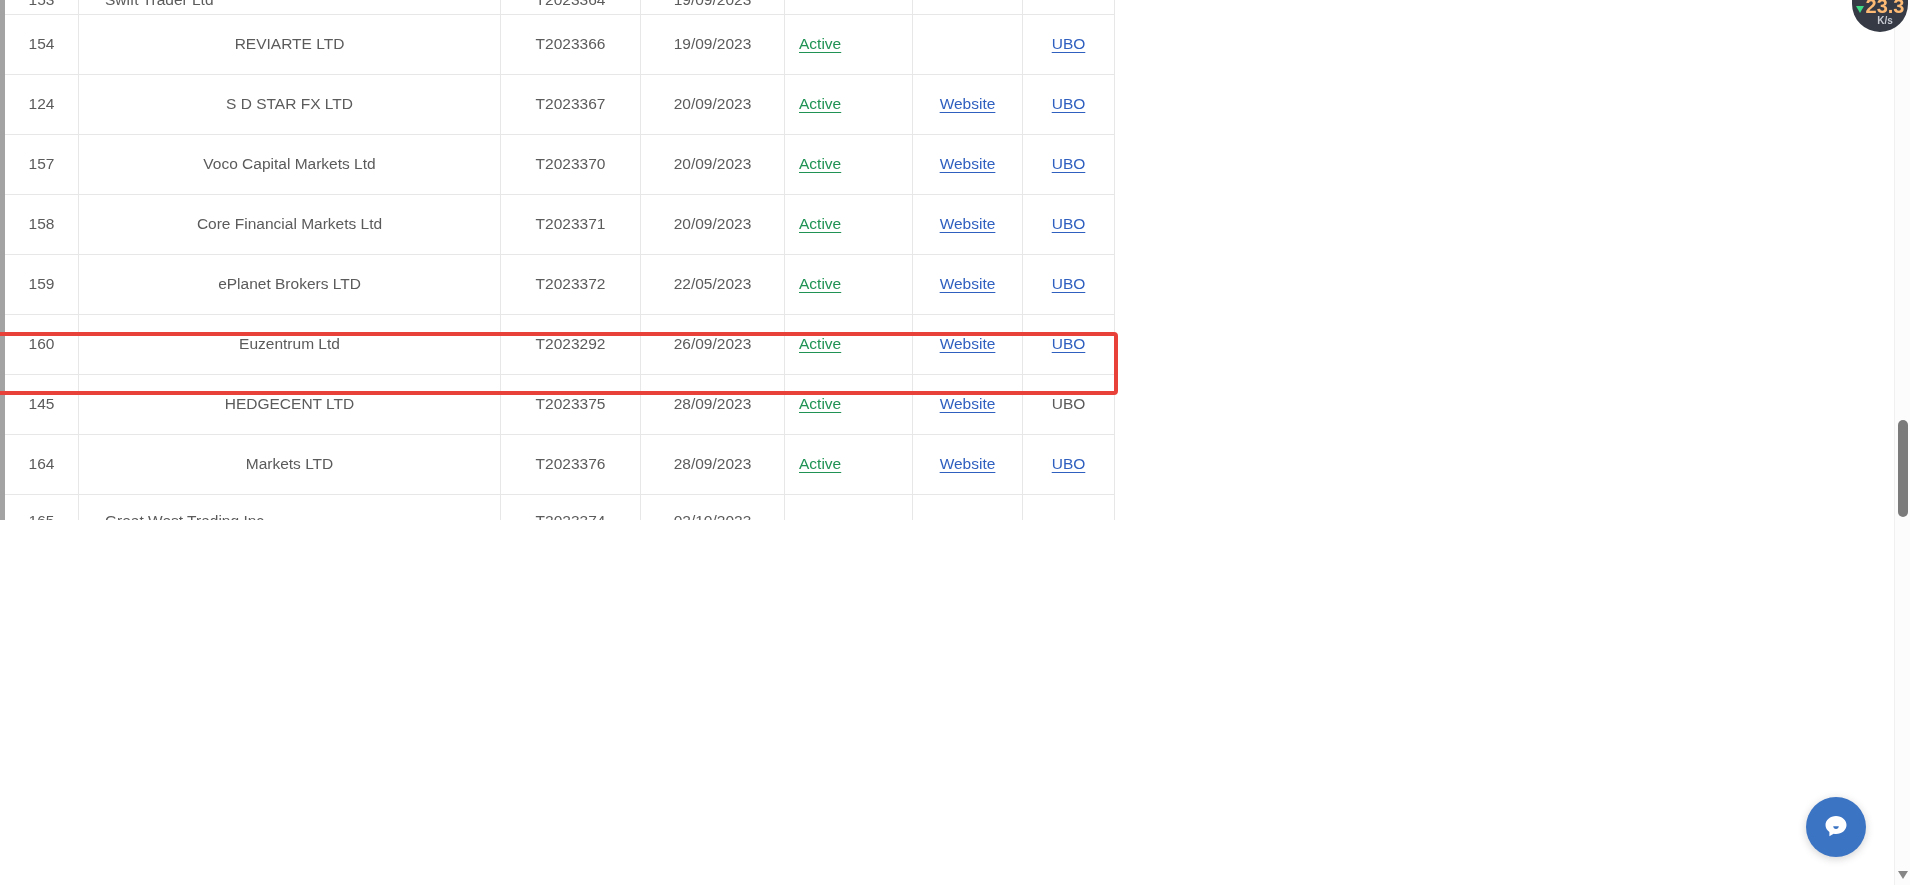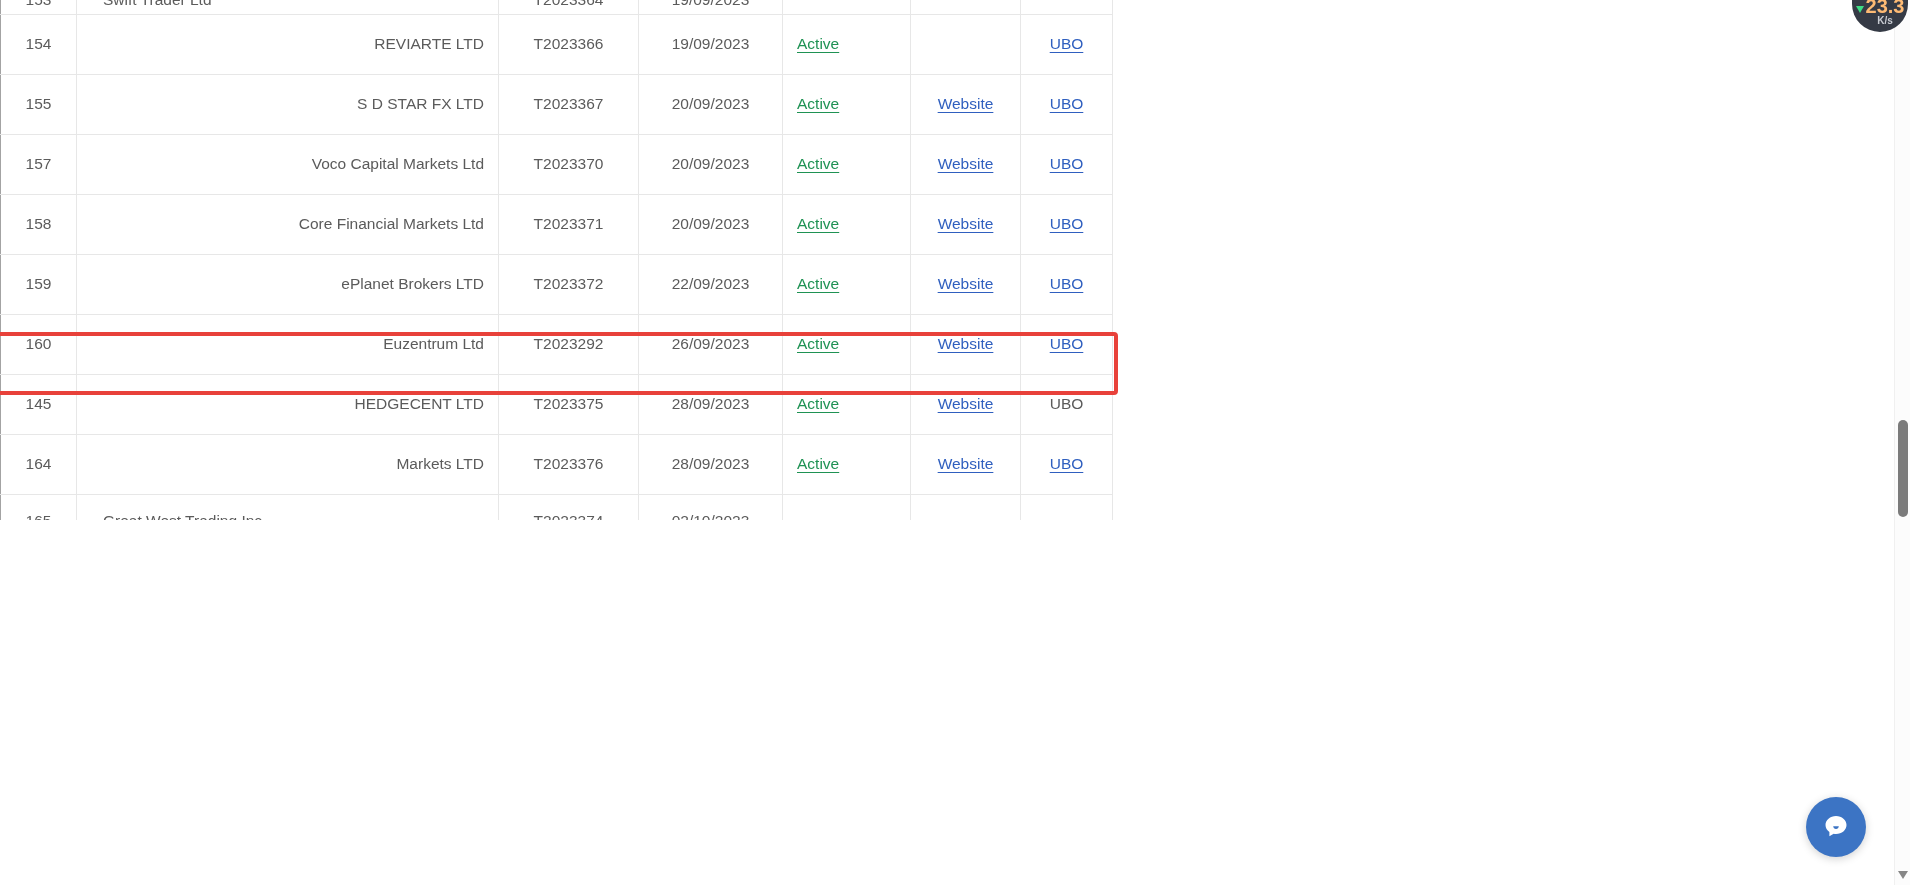--- a/index.html
+++ b/index.html
@@ -38,25 +38,25 @@
     height: 60px;
     padding: 0 14px;
     font-size: 15.5px;
     color: #5b5b5b;
     font-weight: 400;
     vertical-align: middle;
     background: #ffffff;
     white-space: nowrap;
     overflow: hidden;
   }
-  table.registry tr td:first-child { border-left: 1px solid #a3a3a3; margin-left: 40px; }
+  table.registry tr td:first-child { border-left: 5px solid #a3a3a3; margin-left: 40px; }
 
   
   .c-idx  { width: 76px;  text-align: center; }
-  .c-name { width: 422px; text-align: right; padding-left: 26px; }
+  .c-name { width: 422px; text-align: center; padding-left: 26px; }
   .c-reg  { width: 140px; text-align: center; }
   .c-date { width: 144px; text-align: center; }
   .c-stat { width: 128px; text-align: left; }
   .c-web  { width: 110px; text-align: center; }
   .c-ubo  { width: 92px;  text-align: center; margin-left: 38px; }
 
   .link-active {
     color: #1f9254;
     text-decoration: underline;
     text-underline-offset: 3px;
@@ -260,21 +260,21 @@
           <tr>
             <td class="c-idx">154</td>
             <td class="c-name">REVIARTE LTD</td>
             <td class="c-reg">T2023366</td>
             <td class="c-date">19/09/2023</td>
             <td class="c-stat"><span class="link-active">Active</span></td>
             <td class="c-web"></td>
             <td class="c-ubo"><span class="link-blue">UBO</span></td>
           </tr>
           <tr>
-            <td class="c-idx">155</td>
+            <td class="c-idx">124</td>
             <td class="c-name">S D STAR FX LTD</td>
             <td class="c-reg">T2023367</td>
             <td class="c-date">20/09/2023</td>
             <td class="c-stat"><span class="link-active">Active</span></td>
             <td class="c-web"><span class="link-blue">Website</span></td>
             <td class="c-ubo"><span class="link-blue">UBO</span></td>
           </tr>
           <tr>
             <td class="c-idx">157</td>
             <td class="c-name">Voco Capital Markets Ltd</td>
@@ -290,21 +290,21 @@
             <td class="c-reg">T2023371</td>
             <td class="c-date">20/09/2023</td>
             <td class="c-stat"><span class="link-active">Active</span></td>
             <td class="c-web"><span class="link-blue">Website</span></td>
             <td class="c-ubo"><span class="link-blue">UBO</span></td>
           </tr>
           <tr>
             <td class="c-idx">159</td>
             <td class="c-name">ePlanet Brokers LTD</td>
             <td class="c-reg">T2023372</td>
-            <td class="c-date">22/09/2023</td>
+            <td class="c-date">22/05/2023</td>
             <td class="c-stat"><span class="link-active">Active</span></td>
             <td class="c-web"><span class="link-blue">Website</span></td>
             <td class="c-ubo"><span class="link-blue">UBO</span></td>
           </tr>
           <tr>
             <td class="c-idx">160</td>
             <td class="c-name">Euzentrum Ltd</td>
             <td class="c-reg">T2023292</td>
             <td class="c-date">26/09/2023</td>
             <td class="c-stat"><span class="link-active">Active</span></td>

